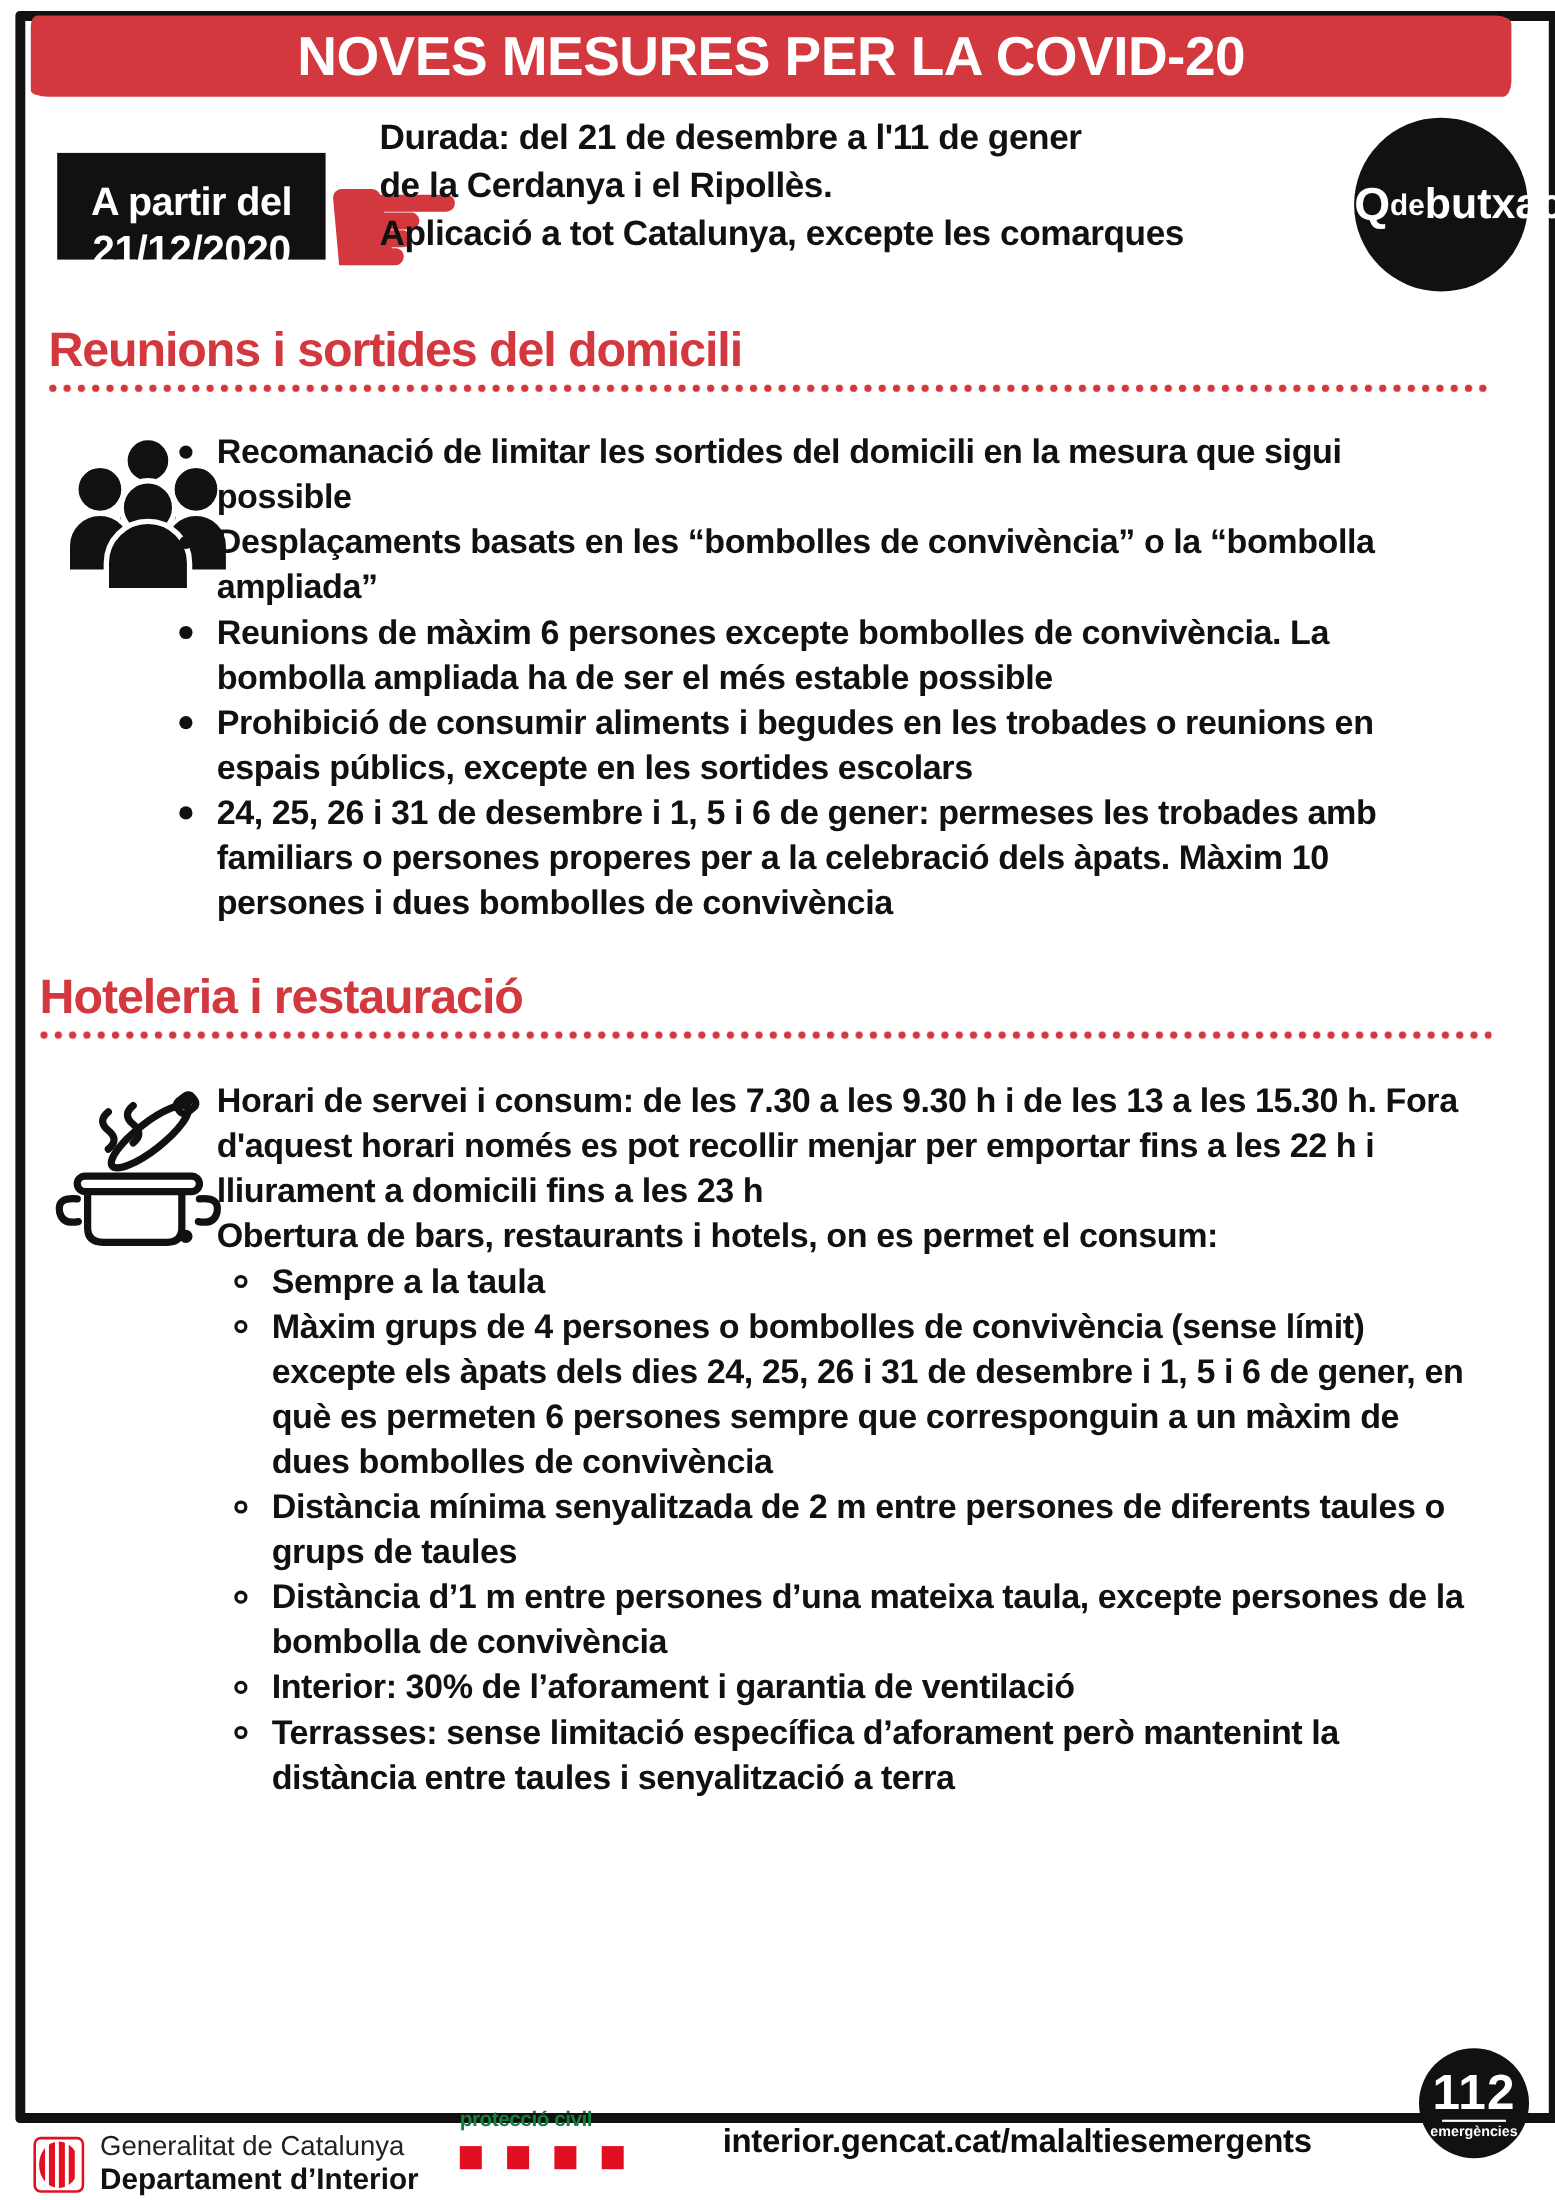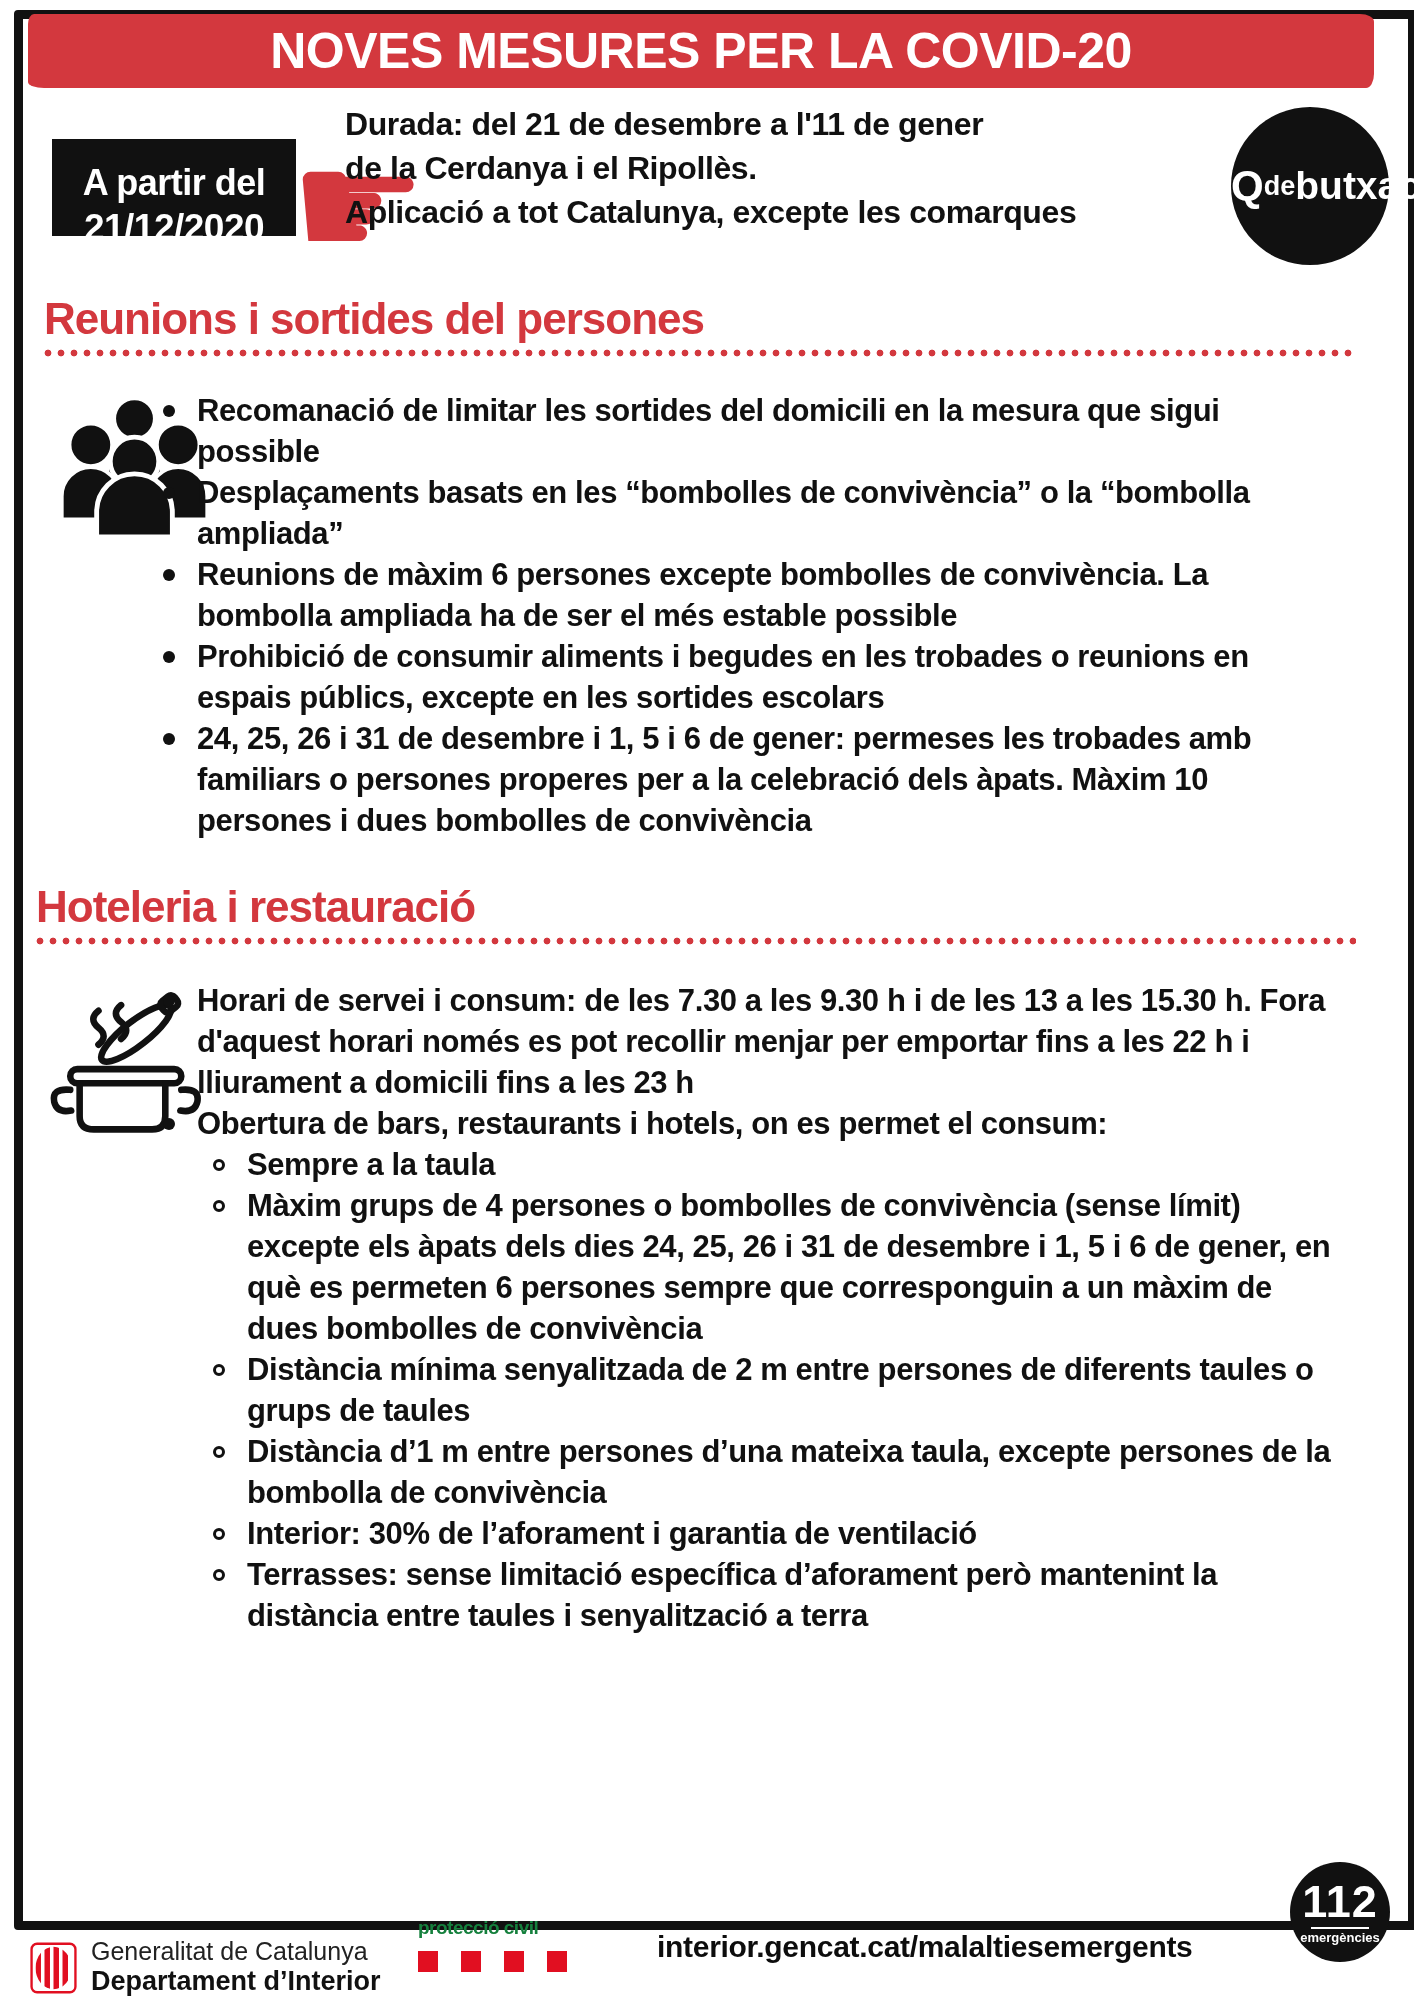--- a/index.html
+++ b/index.html
@@ -77,21 +77,21 @@
   <div>de la Cerdanya i el Ripollès.</div>
   <div>Aplicació a tot Catalunya, excepte les comarques</div>
 </div>
 
 <div class="abs faq">
   <div class="f1">FAQ</div>
   <div class="f2">de</div>
   <div class="f3">butxaca</div>
 </div>
 
-<div class="abs sec-heading" style="left:44px;top:294px;">Reunions i sortides del persones</div>
+<div class="abs sec-heading" style="left:44px;top:294px;">Reunions i sortides del domicili</div>
 <div class="abs dotted-rule" style="left:44px;top:349px;width:1312px;"></div>
 
 <div class="abs" style="left:52px;top:386px;">
   <svg width="165" height="172" viewBox="0 0 170 170" aria-hidden="true">
     <g fill="var(--ink)" stroke="#fff" stroke-width="4">
       <circle cx="85" cy="30" r="21"></circle>
       <path d="M57,100 v-18 a28,28 0 0 1 56,0 v18 z"></path>
       <circle cx="40" cy="57" r="22"></circle>
       <path d="M10,134 v-24 a30,30 0 0 1 60,0 v24 z"></path>
       <circle cx="130" cy="57" r="22"></circle>

